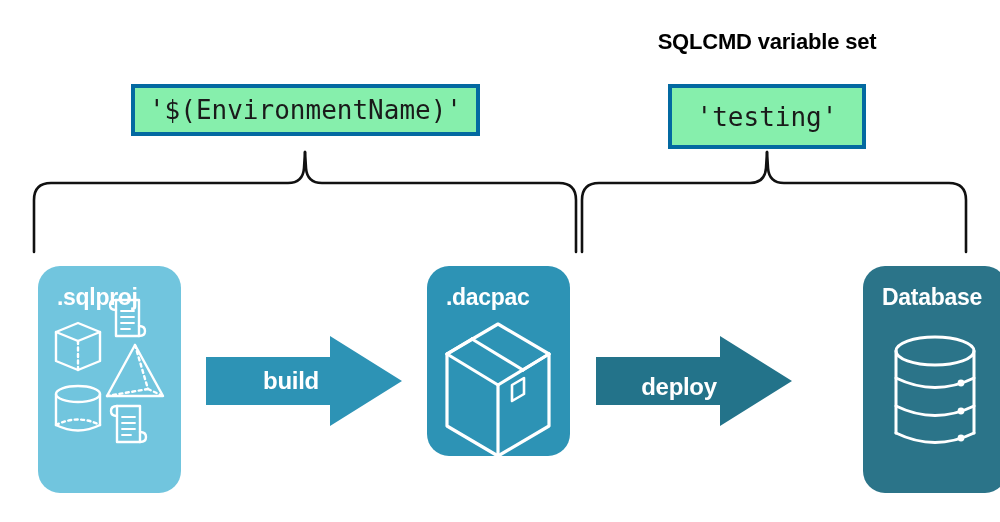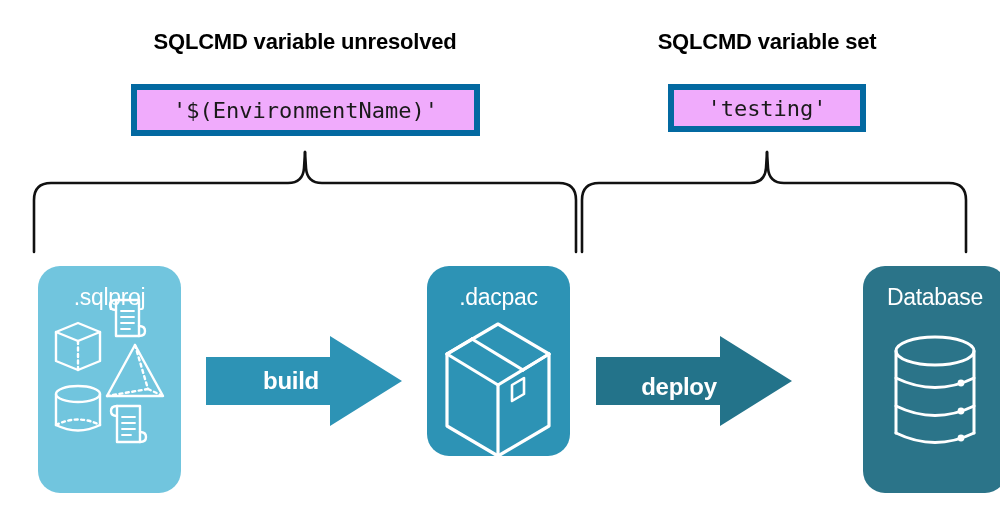--- a/index.html
+++ b/index.html
@@ -33,62 +33,62 @@
     text-align: center;
     transform: translateX(-50%);
   }
   #heading-left  { left: 305px; top: 29px; }
   #heading-right { left: 767px; top: 29px; }
 
   
   .code-box {
     position: absolute;
     box-sizing: border-box;
-    border: 6px solid #0369a1;
-    background: #f0abfc;
+    border: 4px solid #0369a1;
+    background: #86efac;
     display: flex;
     align-items: center;
     justify-content: center;
     font-family: "DejaVu Sans Mono", monospace;
-    font-size: 22px;
+    font-size: 26px;
     color: #1a1a1a;
     white-space: nowrap;
     letter-spacing: 0px;
   }
   #code-box-left {
     left: 131px; top: 84px; width: 349px; height: 52px;
   }
   #code-box-right {
-    left: 668px; top: 84px; width: 198px; height: 48px;
+    left: 668px; top: 84px; width: 198px; height: 65px;
   }
 
   
   .brace-svg {
     position: absolute;
     top: 0; left: 0;
     width: 1000px; height: 522px;
     pointer-events: none;
   }
 
   
   .artifact-box {
     position: absolute;
     border-radius: 22px;
     box-sizing: border-box;
   }
   .artifact-label {
     position: absolute;
     left: 0; right: 0;
     top: 18px;
-    text-align: center;
     color: #ffffff;
     font-family: "Liberation Sans", sans-serif;
-    font-weight: normal;
+    font-weight: bold;
     font-size: 23px;
     letter-spacing: -0.3px;
+    padding-left: 19px;
   }
   .artifact-art {
     position: absolute;
     left: 0; right: 0; top: 0; bottom: 0;
   }
 
   #box-sqlproj  { left: 38px;  top: 266px; width: 143px; height: 227px; background: #71C5DE; }
   #box-dacpac   { left: 427px; top: 266px; width: 143px; height: 190px; background: #2D93B5; }
   #box-database { left: 863px; top: 266px; width: 144px; height: 227px; background: #2B7489; }
 
@@ -109,21 +109,20 @@
   #arrow-build  { left: 206px; top: 334px; width: 196px; height: 94px; }
   #arrow-deploy { left: 596px; top: 334px; width: 196px; height: 94px; }
   #arrow-build-label  { left: 291px; top: 381px; }
   #arrow-deploy-label { left: 679px; top: 387px; }
 </style>
 </head>
 <body>
 
 <div class="stage">
 
-  <div class="heading" id="heading-left">SQLCMD variable unresolved</div>
   <div class="heading" id="heading-right">SQLCMD variable set</div>
 
   <div class="code-box" id="code-box-left">'$(EnvironmentName)'</div>
   <div class="code-box" id="code-box-right">'testing'</div>
 
   <svg class="brace-svg" viewBox="0 0 1000 522">
 
     <g fill="none" stroke="#111111" stroke-width="2.6" stroke-linecap="round" stroke-linejoin="round">
       <path d="M 34 252
                L 34 200

